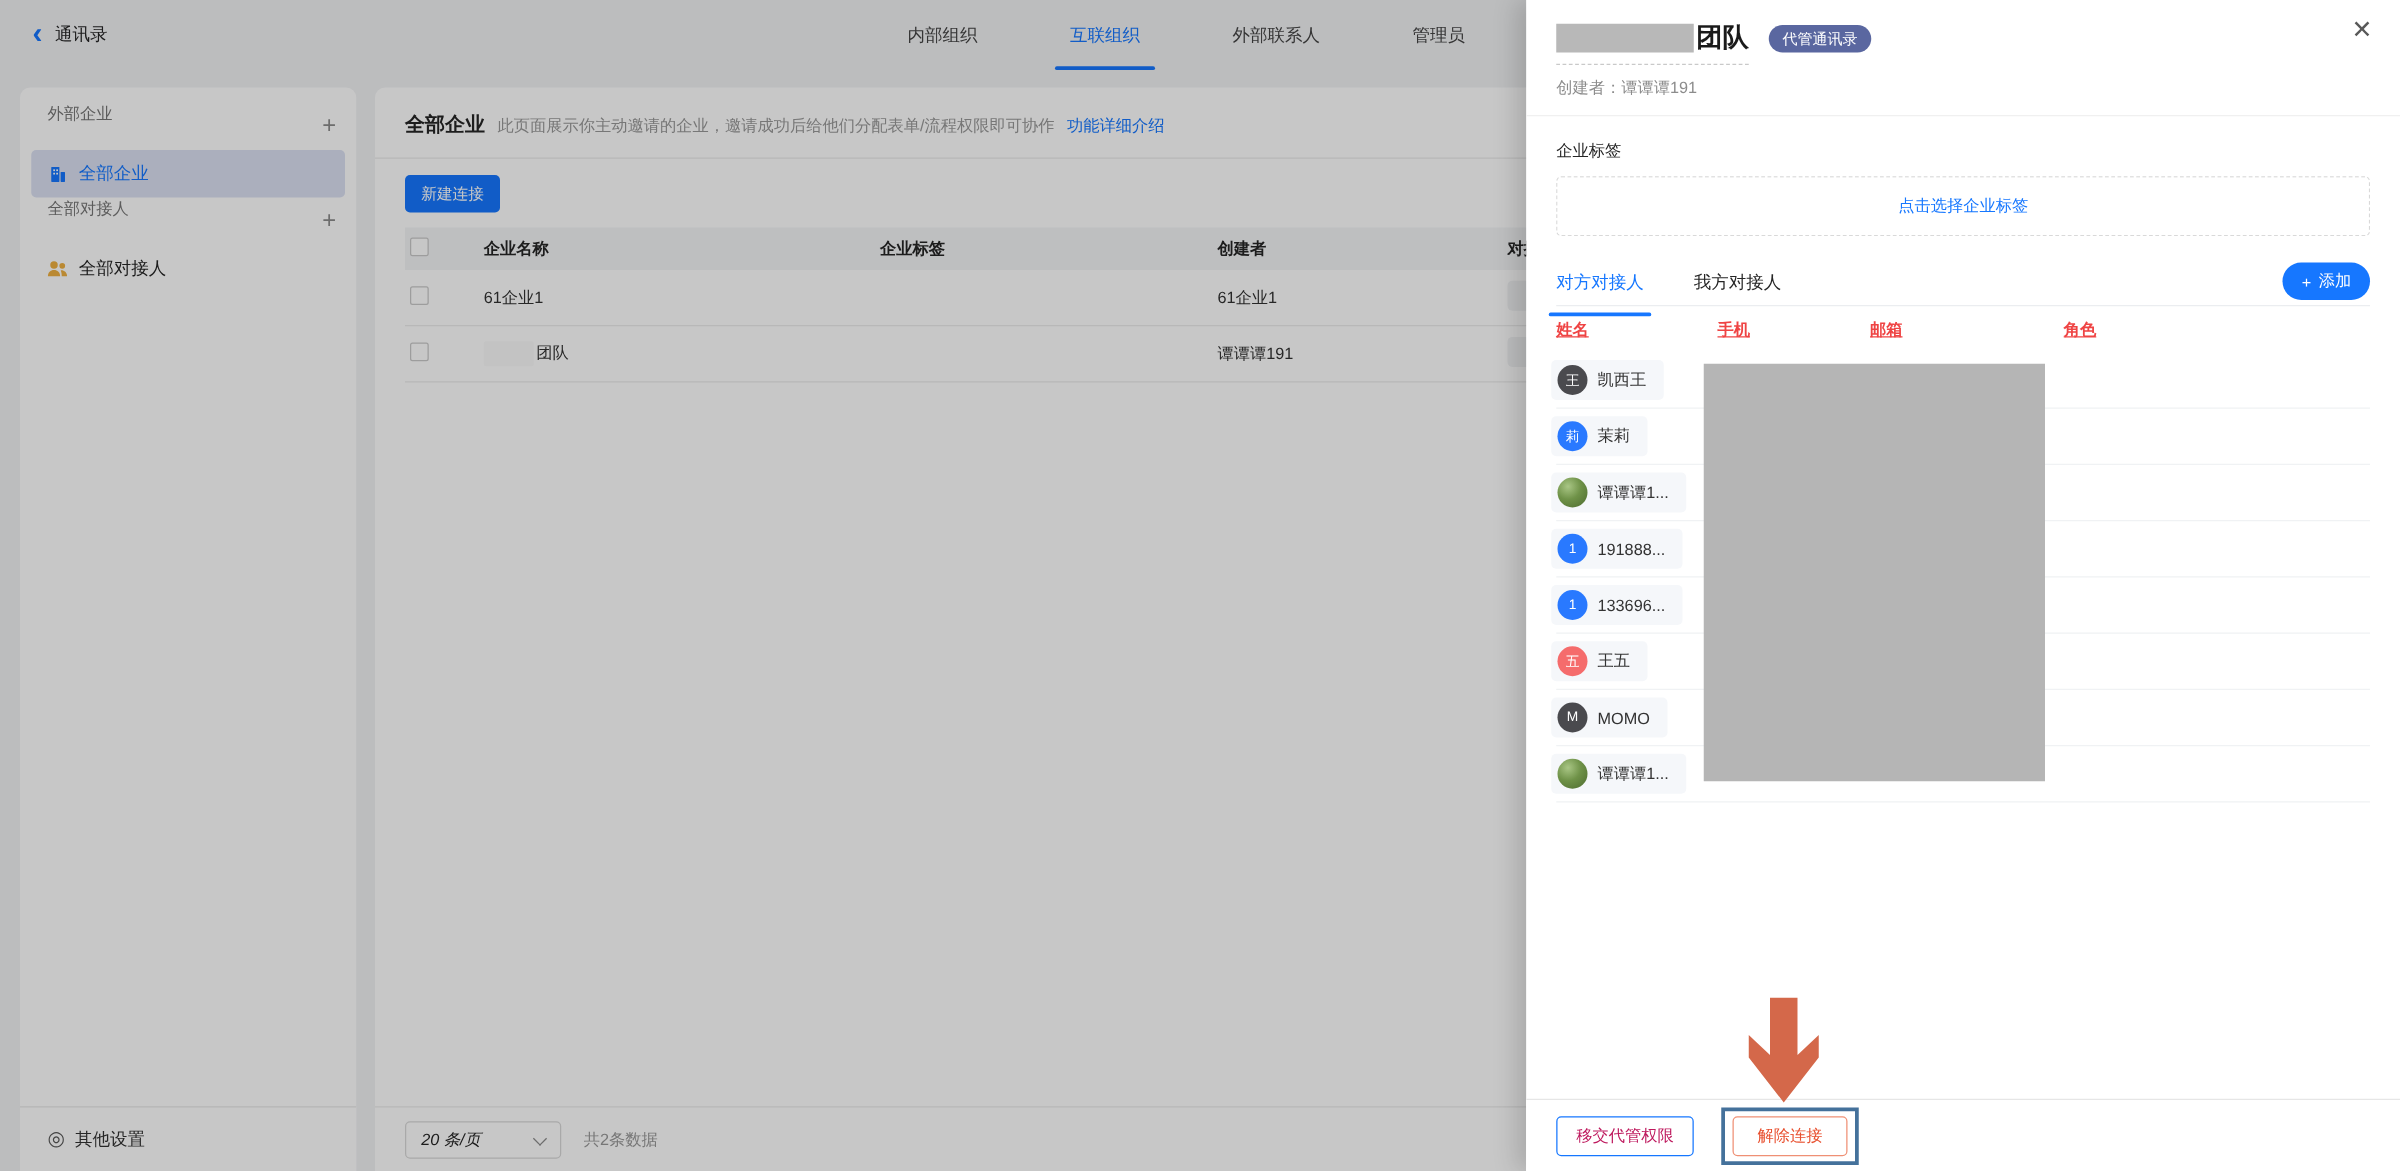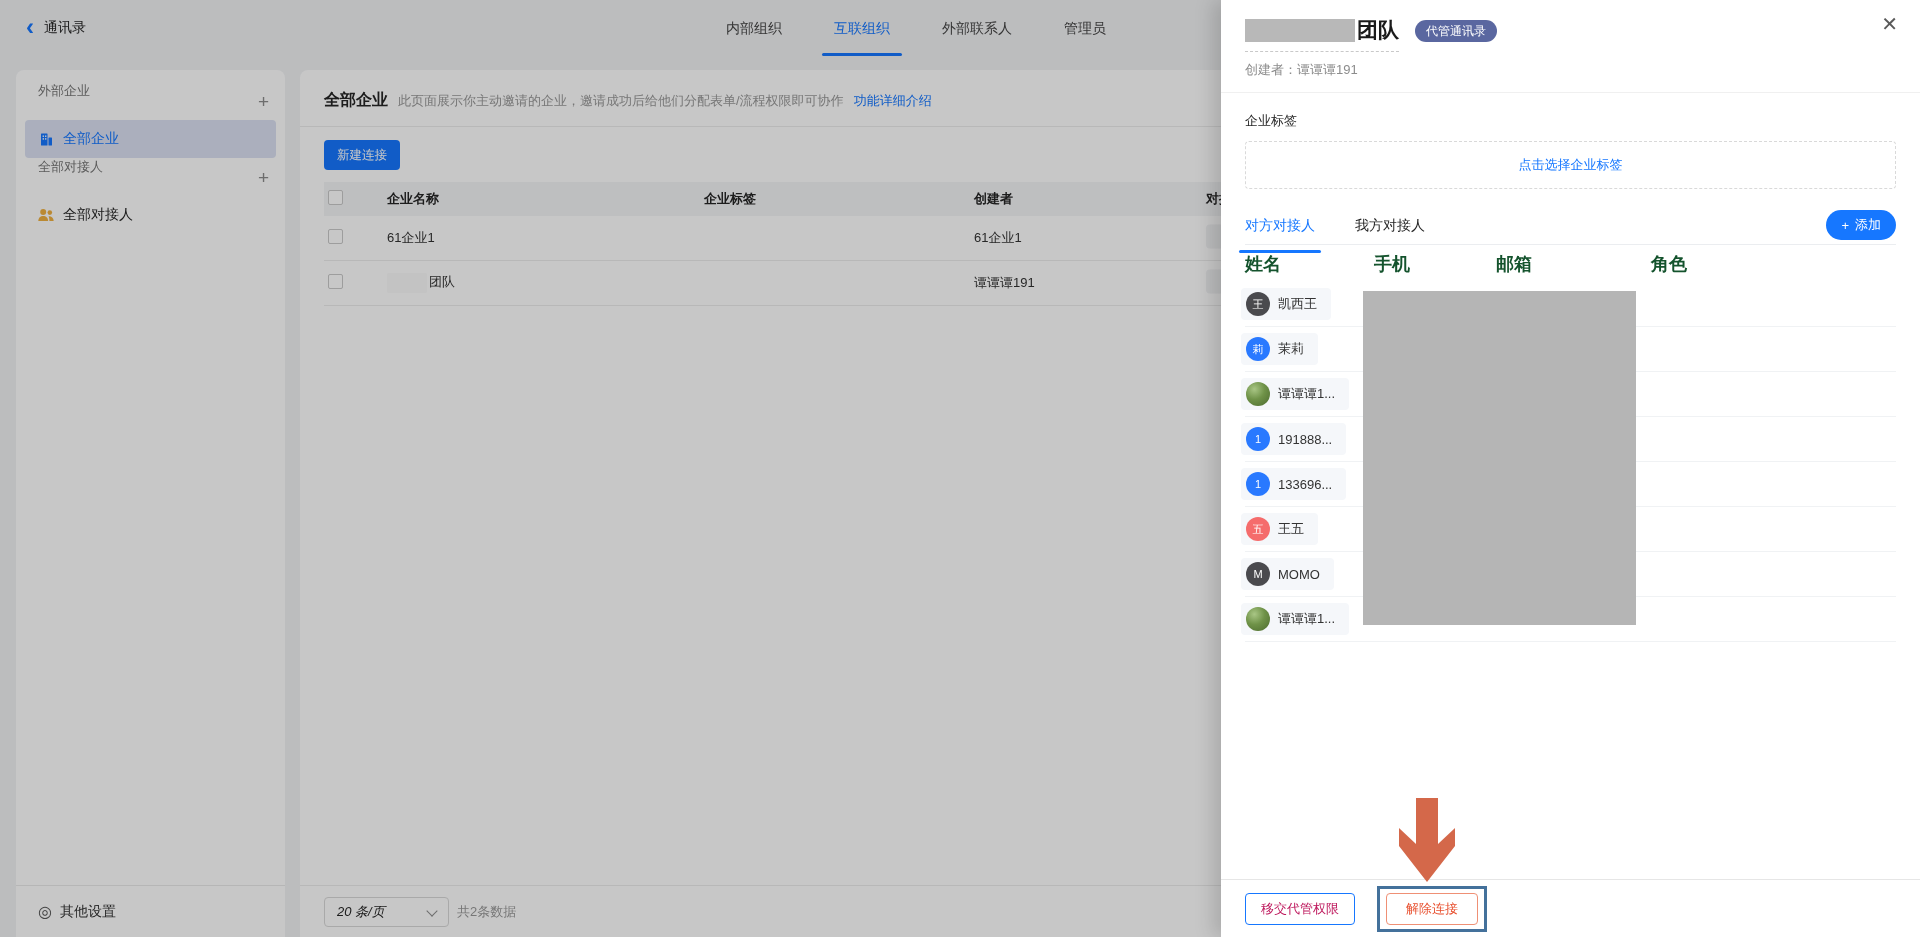--- a/index.html
+++ b/index.html
@@ -4,21 +4,21 @@
 <style>
   * { margin:0; padding:0; box-sizing:border-box; }
   html,body { width:1920px; height:937px; overflow:hidden;
     font-family:"Liberation Sans","DejaVu Sans",sans-serif; background:#f1f2f4; color:#262626; }
 
   
   .topbar { position:absolute; left:0; top:0; width:1920px; height:56px; background:#f1f2f4; }
   .back-wrap { position:absolute; left:26px; top:0; height:56px; display:flex; align-items:center; gap:10px; cursor:pointer; }
   .back-chevron { color:#1677ff; font-size:24px; font-weight:bold; line-height:1; margin-top:-3px; }
   .page-title { font-size:14px; color:#262626; }
-  .top-tabs { position:absolute; left:726px; top:0; height:56px; display:flex; gap:52px; }
+  .top-tabs { position:absolute; left:726px; top:0; height:56px; display:flex; gap:74px; }
   .top-tab { position:relative; height:56px; line-height:56px; font-size:14px; color:#454545; cursor:pointer; white-space:nowrap; }
   .top-tab.active { color:#1677ff; }
   .top-tab.active::after { content:""; position:absolute; left:-12px; right:-12px; bottom:0; height:3px; background:#1677ff; border-radius:2px; }
 
   
   .sidebar { position:absolute; left:16px; top:70px; width:269px; bottom:0; background:#fff; border-radius:8px 8px 0 0; }
   .side-inner { padding-top:12px; }
   .side-group { position:relative; height:38px; display:flex; padding:0 16px 16px 22px; }
   .side-group-label { font-size:13px; color:#777; }
   .side-plus { position:absolute; right:16px; top:50%; transform:translateY(-50%); font-size:19px; color:#8c8c8c; cursor:pointer; line-height:1; }
@@ -42,21 +42,21 @@
   .crow.head { height:34px; background:#f4f5f7; border-bottom:none; font-weight:bold; color:#262626; }
   .ccell { position:absolute; top:50%; transform:translateY(-50%); white-space:nowrap; }
   .c-check { left:4px; } .c-name { left:63px; } .c-tag { left:380px; } .c-creator { left:650px; } .c-contact { left:882px; }
   .checkbox { display:inline-block; width:15px; height:15px; border:1px solid #c9c9c9; border-radius:2px; background:#fff; cursor:pointer; }
   .censor-sm { display:inline-block; width:40px; height:20px; background:#fafafa; vertical-align:middle; margin-right:2px; border-radius:2px; }
   .stub-box { display:inline-block; width:60px; height:24px; background:#f1f2f4; border-radius:4px; }
   .pager { position:absolute; left:0; right:0; bottom:0; height:52px; border-top:1px solid #ececec; display:flex; align-items:center; padding:0 24px; background:#fff; border-radius:0; }
   .select-box { position:relative; width:125px; height:30px; border:1px solid #d9d9d9; border-radius:4px; background:#fff;
     display:flex; align-items:center; padding:0 12px; font-size:13px; color:#262626; cursor:pointer;font-style:italic; }
   .select-caret { position:absolute; right:12px; top:9px; width:8px; height:8px; border-right:1.5px solid #8c8c8c; border-bottom:1.5px solid #8c8c8c; transform:rotate(45deg); }
-  .pager-total { margin-left:8px; font-size:13px; color:#999; }
+  .pager-total { margin-left:18px; font-size:13px; color:#999; }
 
   
   .dim-overlay { position:absolute; left:0; top:0; width:1221px; height:937px; background:rgba(0,0,0,0.22); z-index:40; }
 
   
   .drawer { position:absolute; left:1221px; top:0; width:699px; height:937px; background:#fff; z-index:60;
     box-shadow:-8px 0 18px rgba(0,0,0,0.15); padding:16px 24px 0; }
   .d-close { position:absolute; right:22px; top:14px; font-size:20px; color:#595959; cursor:pointer; line-height:1; }
   .d-title-row { display:flex; align-items:center; gap:16px; }
   .d-title-wrap { display:inline-flex; align-items:center; gap:2px; border-bottom:1px dashed #c9c9c9; padding-bottom:7px; cursor:pointer; }
@@ -68,21 +68,21 @@
   .d-tag-label { margin-top:19px; font-size:13px; color:#262626; }
   .d-tag-box { margin-top:11px; height:48px; border:1px dashed #d9d9d9; border-radius:4px; display:flex; align-items:center; justify-content:center; cursor:pointer; }
   .d-tag-box span { font-size:13px; color:#1677ff; }
   .d-tabs-row { position:relative; margin-top:25px; height:31px; border-bottom:1px solid #ebedf0; display:flex; gap:40px; }
   .d-tab { position:relative; font-size:14px; color:#262626; cursor:pointer; line-height:22px; }
   .d-tab.active { color:#1677ff; }
   .d-tab.active::after { content:""; position:absolute; left:-6px; right:-6px; bottom:-9px; height:3px; background:#1677ff; border-radius:2px; }
   .btn-add { position:absolute; right:0; top:-4px; display:inline-flex; align-items:center; gap:6px; height:30px; padding:0 15px;
     background:#1677ff; color:#fff; border:none; border-radius:15px; font-size:13px; cursor:pointer; }
   .mhead { position:relative; height:37px; }
-  .mhead span { position:absolute; top:50%; transform:translateY(-50%); font-size:18px; font-weight:bold; color:#14532d; }
+  .mhead span { position:absolute; top:50%; transform:translateY(-50%); font-size:13px; font-weight:bold; color:#ef4444;text-decoration:underline; }
   .mh-name { left:0; } .mh-phone { left:129px; } .mh-email { left:251px; } .mh-role { left:406px; }
   .mrow { position:relative; height:45px; border-bottom:1px solid #f0f2f4; cursor:pointer; }
   .name-cell { position:absolute; left:-4px; top:50%; transform:translateY(-50%); display:inline-flex; align-items:center; gap:8px;
     background:#f5f7fa; border-radius:4px; padding:4px 14px 4px 5px; }
   .av { width:24px; height:24px; border-radius:50%; color:#fff; font-size:11px; display:inline-flex; align-items:center; justify-content:center; flex:0 0 24px; }
   .av-dark { background:#4a4a4e; } .av-blue { background:#2979ff; } .av-red { background:#f56c6c; }
   .av-photo { background:radial-gradient(circle at 35% 30%, #a9c685 0%, #6f9248 45%, #4c6a2e 100%); }
   .mname { font-size:13px; color:#333; white-space:nowrap; }
   .censor-big { position:absolute; left:142px; top:291px; width:273px; height:334px; background:#b5b5b5; z-index:5; }
   .annot-arrow { position:absolute; left:172px; top:798px; z-index:8; }

